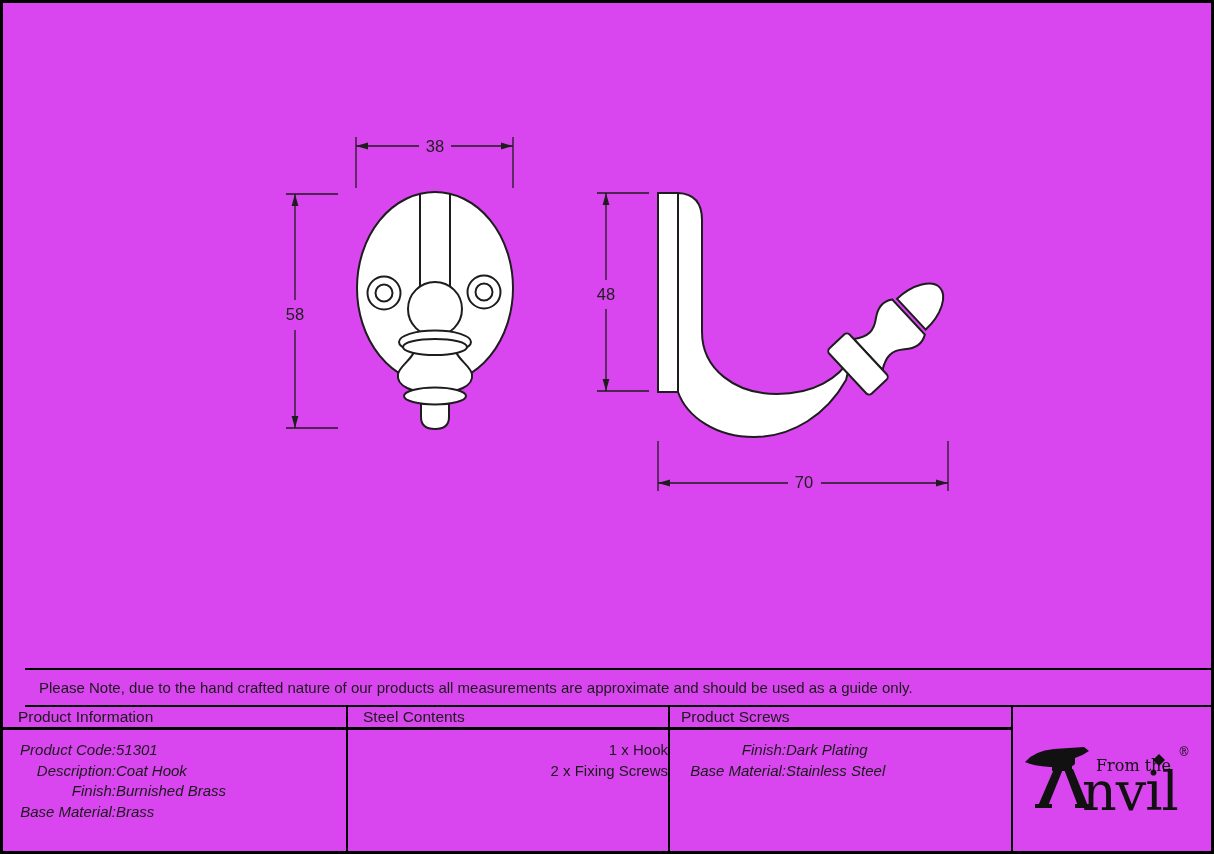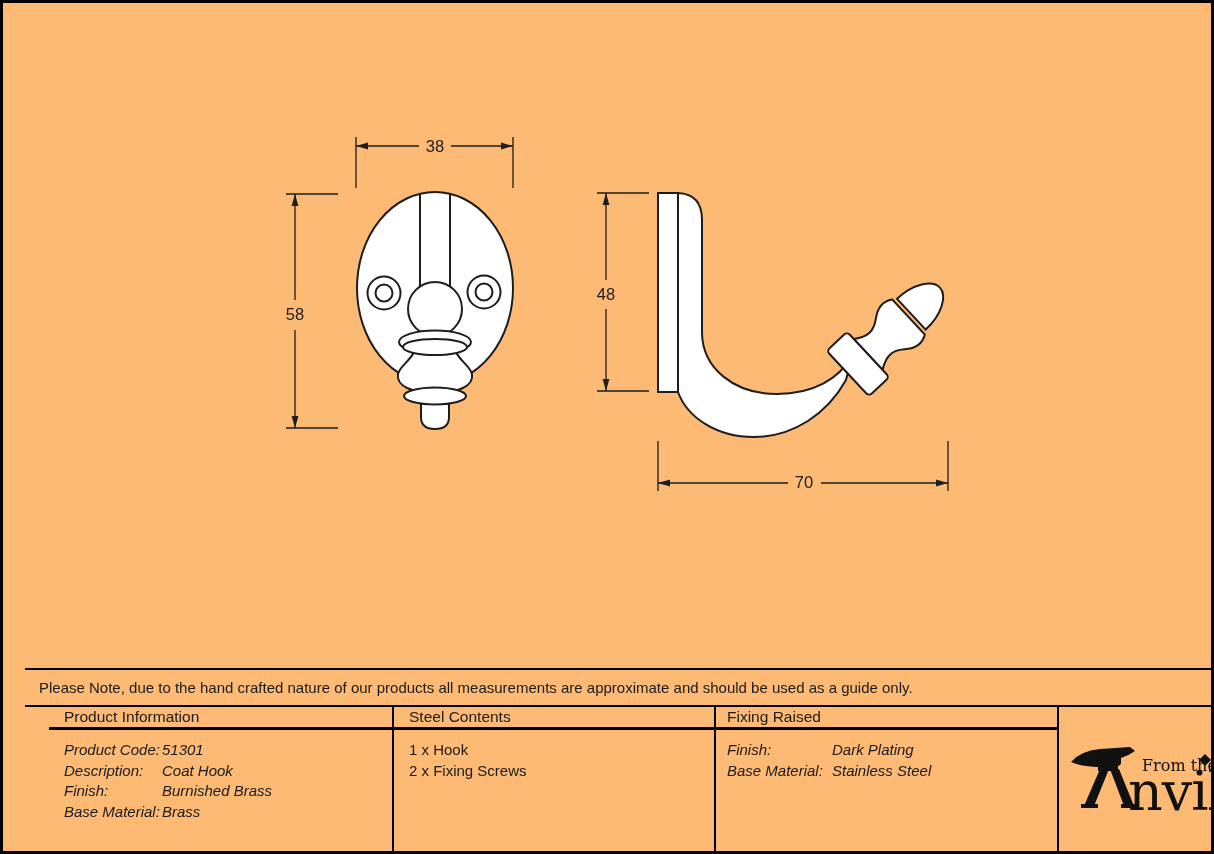--- a/index.html
+++ b/index.html
@@ -1,31 +1,30 @@
 <!DOCTYPE html>
 <html><head>
 <meta charset="utf-8">
 <style>
   html,body{margin:0;padding:0;background:#888;}
   .page{
     width:1214px;height:854px;box-sizing:border-box;border:3px solid #000;
-    background:#fdba74;position:relative;overflow:hidden;
-    font-family:"Liberation Sans","DejaVu Sans",sans-serif;color:#1a1a1a;
+    background:#d946ef;position:relative;overflow:hidden;
+    font-family:"Liberation Sans","DejaVu Sans",sans-serif;color:#1a1a1a;text-align:right;
   }
   .drawing-area{height:665px;position:relative;}
   .drawing-area svg{display:block;}
   .note-row{
     height:39px;box-sizing:border-box;border-top:2px solid #000;border-bottom:2px solid #000;
     display:flex;align-items:center;padding-left:14px;font-size:15px;margin-left:22px;
   }
   .info-table{
     height:144px;display:grid;
     grid-template-columns:345px 322px 343px 1fr;
     grid-template-rows:23px 1fr;
-    padding-left:46px;
   }
   .cell{box-sizing:border-box;}
   .th{
     border-right:2px solid #000;border-bottom:3px solid #000;
     display:flex;align-items:center;padding-left:15px;font-size:15.5px;
   }
   .th.c3{padding-left:11px;}
   .td{border-right:2px solid #000;padding:10px 0 0 15px;font-size:15px;}
   .td.c3{padding-left:11px;}
   .kv{display:flex;line-height:20.5px;font-style:italic;}
@@ -118,21 +117,21 @@
 
   <div class="info-table">
 
     <div class="cell th c1">
       <span>Product Information</span>
     </div>
     <div class="cell th c2">
       <span>Steel Contents</span>
     </div>
     <div class="cell th c3">
-      <span>Fixing Raised</span>
+      <span>Product Screws</span>
     </div>
 
     <div class="cell logo-cell">
       <svg width="190" height="110" viewBox="0 0 190 110">
         <g fill="#111">
           <path d="M7,24 Q16,13 36,11 L66,9 L71,13 Q64,18 57,20 L57,25 Q57,28 50,29 L32,29 Q15,28 7,24 Z"></path>
           <rect x="34" y="27" width="20" height="6"></rect>
           <path d="M36,31 L45,31 L30,68 L20,68 Z"></path>
           <path d="M46,31 L55,31 L70,68 L60,68 Z"></path>
           <rect x="17" y="66" width="17" height="4"></rect>

